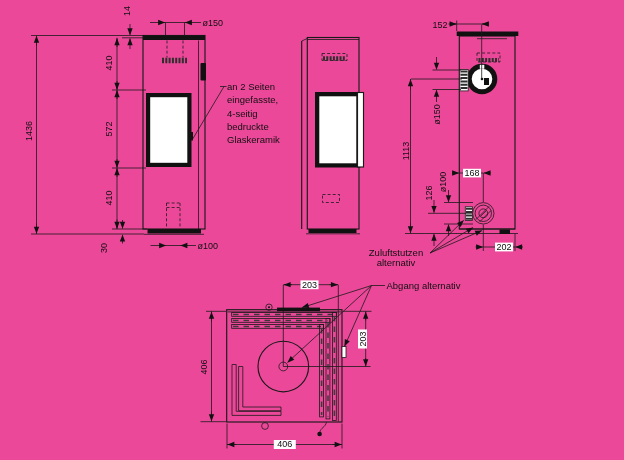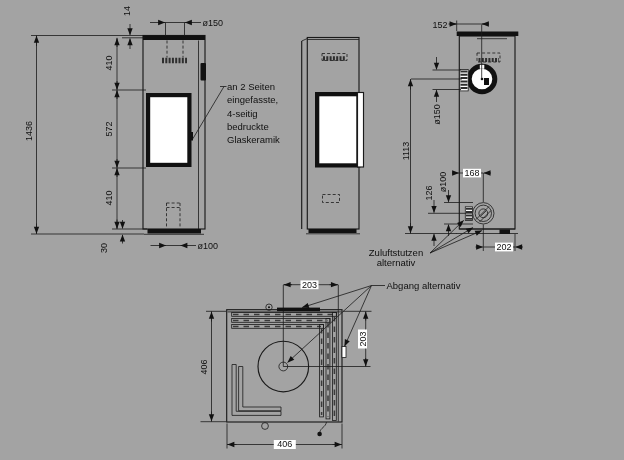--- a/index.html
+++ b/index.html
@@ -1,16 +1,16 @@
 <!DOCTYPE html>
 <html><head>
 <meta charset="utf-8">
 <style>
   html,body{margin:0;padding:0;background:#fff;}
-  .canvas{width:624px;height:460px;position:relative;background:#a3a3a3;overflow:hidden;}
+  .canvas{width:624px;height:460px;position:relative;background:#ec4899;overflow:hidden;}
   svg{display:block;}
   svg text{font-family:"Liberation Sans",sans-serif;font-size:9px;fill:#101010;}
   svg text.note{font-size:9.5px;}
   .s{stroke:#1a1a1a;stroke-width:1.15;fill:none;}
   .t{stroke:#1a1a1a;stroke-width:0.8;fill:none;}
   .d{stroke-dasharray:3 2.1;}
   .f{fill:#111;stroke:none;}
   .w{fill:#fff;}
   .hz{stroke:#2e2e2e;stroke-dasharray:2 1.3;fill:none;}
   .sd{stroke:#3a3a3a;stroke-width:1.5;stroke-dasharray:5.5 5;fill:none;}

